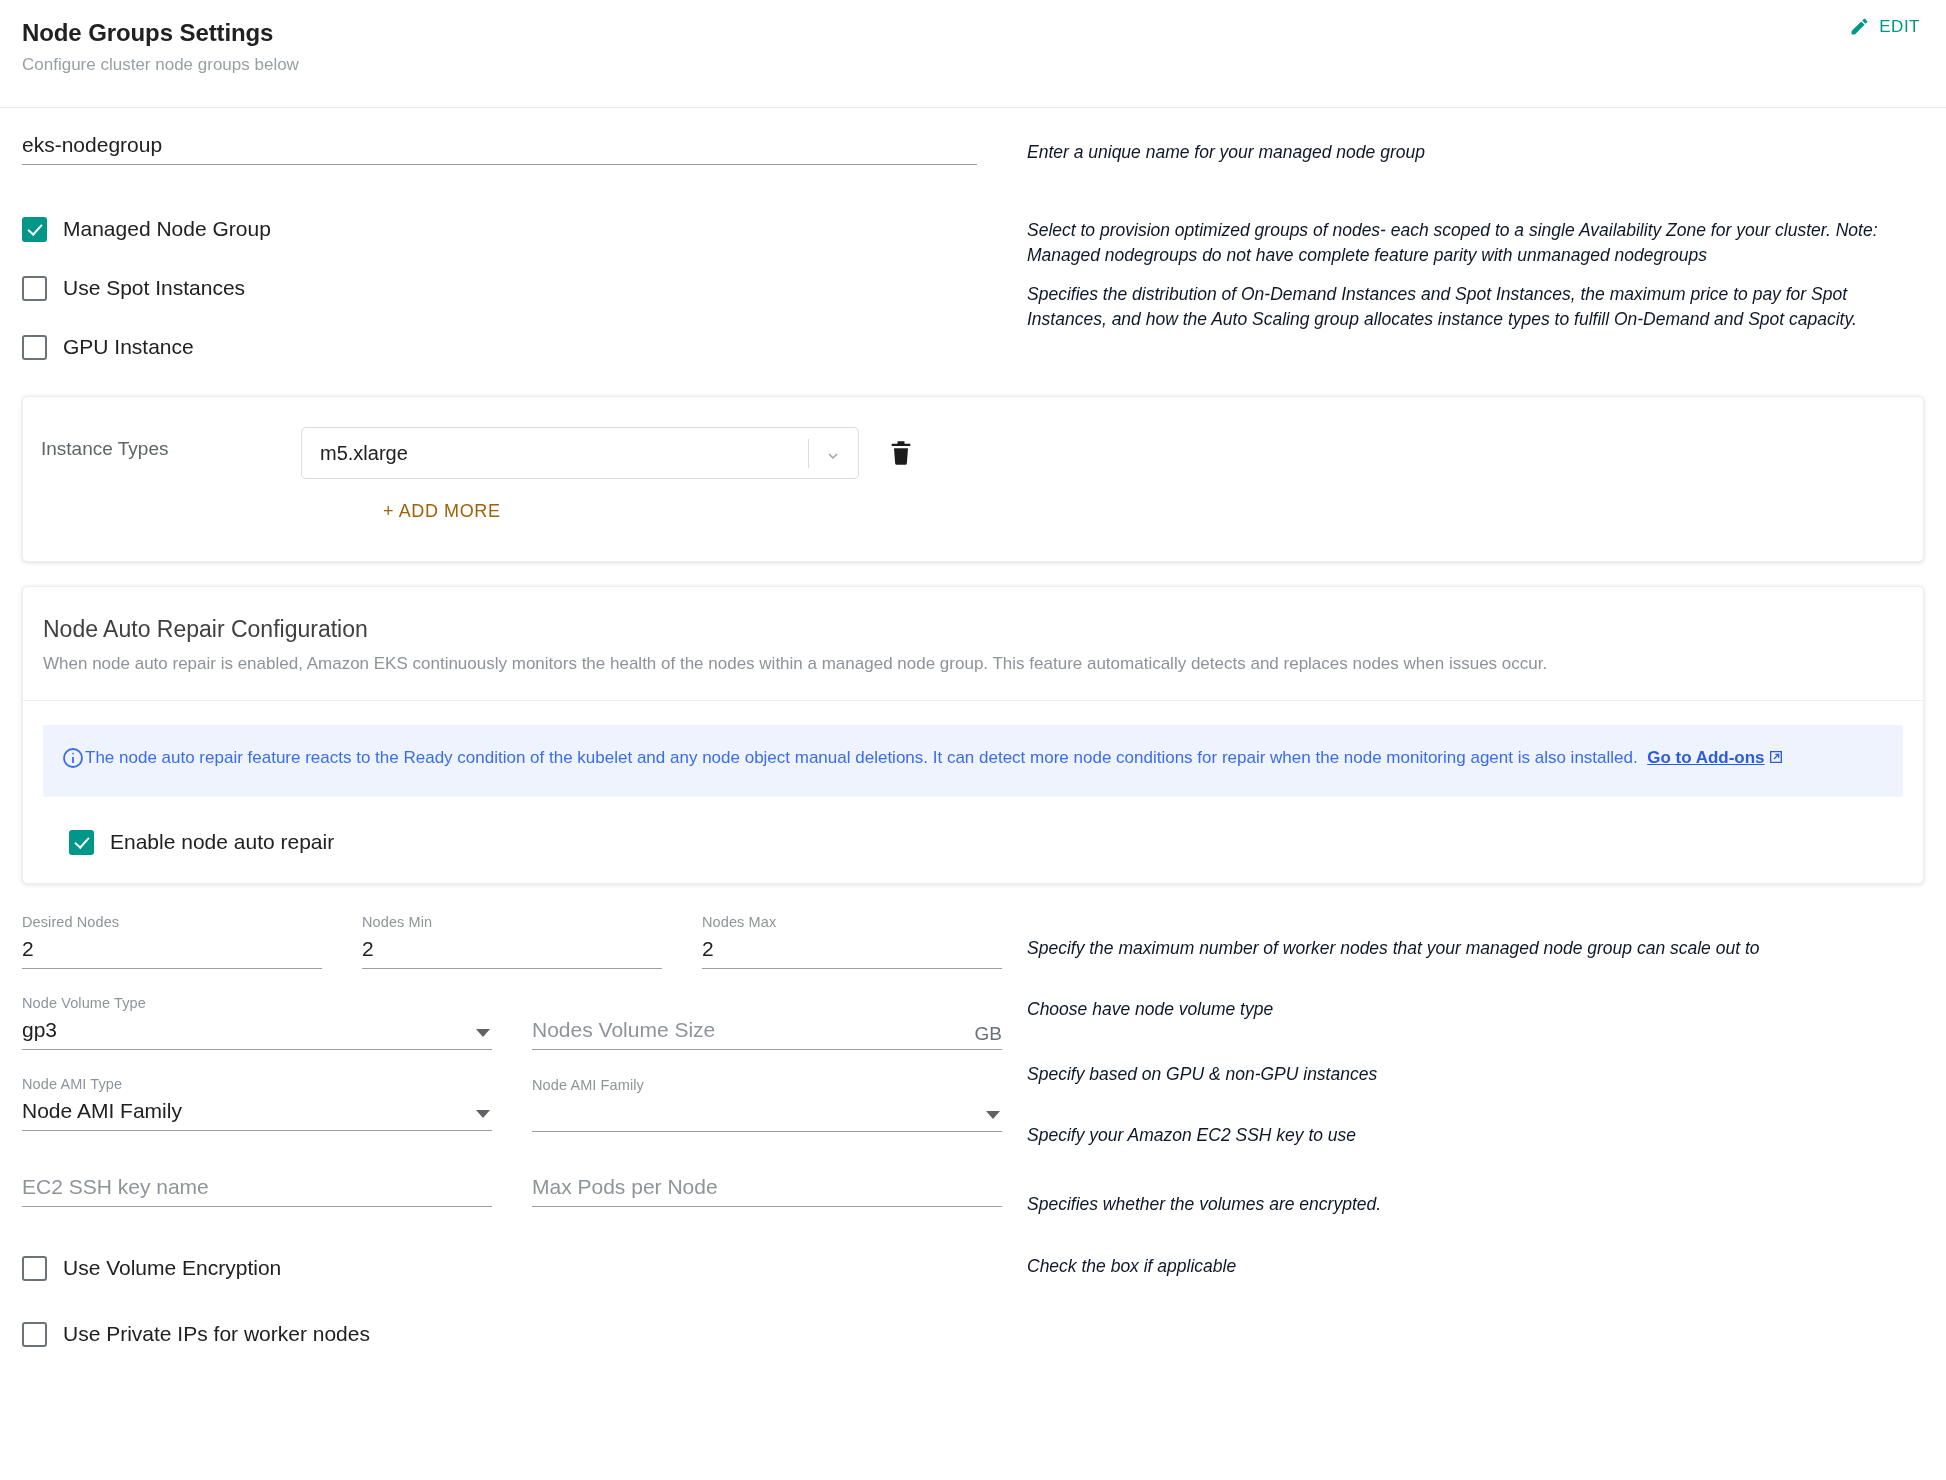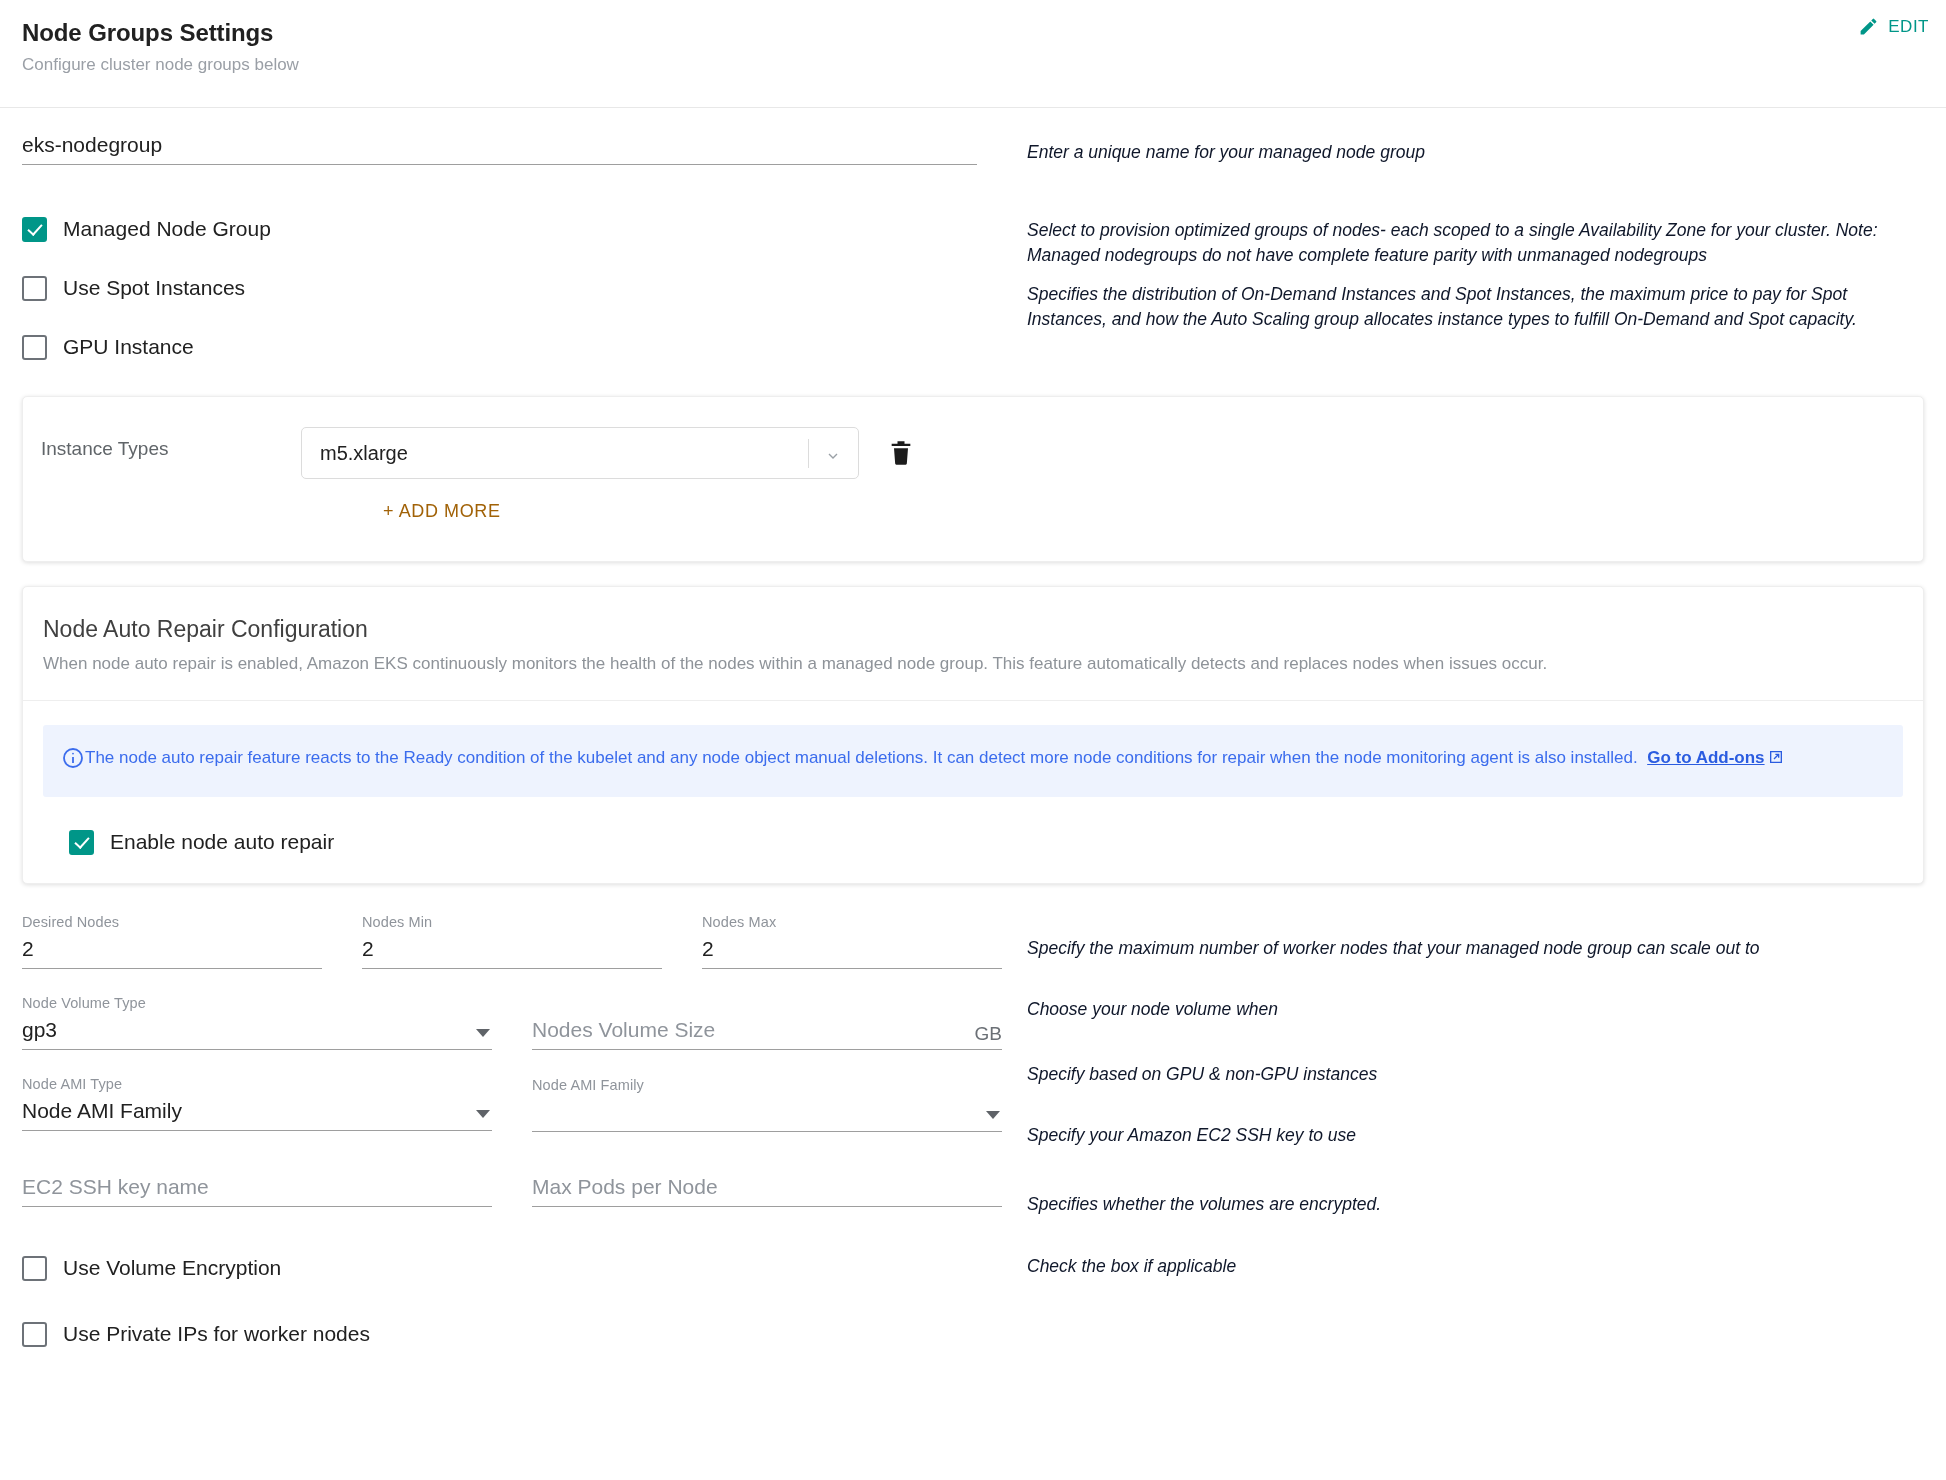--- a/index.html
+++ b/index.html
@@ -31,21 +31,21 @@
     letter-spacing: -0.1px;
     line-height: 34px;
   }
   .header-sub {
     font-size: 17px;
     color: #9a9fa6;
     line-height: 30px;
   }
   .edit-btn {
     position: absolute;
-    right: 17px;
+    right: 26px;
     top: 16px;
     display: flex;
     align-items: center;
     gap: 9px;
     color: #009688;
     font-size: 17px;
     letter-spacing: 0.5px;
     cursor: pointer;
     background: none;
     border: none;
@@ -438,21 +438,21 @@
       </div>
 
       <div class="cbrow" style="margin-top:36px;">
         <span class="cbox"></span>
         <span class="cb-label">Use Private IPs for worker nodes</span>
       </div>
     </div>
 
     <div class="col-right">
       <div class="hint" style="margin-top:26px;">Specify the maximum number of worker nodes that your managed node group can scale out to</div>
-      <div class="hint" style="margin-top:36px;">Choose your node volume when</div>
+      <div class="hint" style="margin-top:36px;">Choose have node volume type</div>
       <div class="hint" style="margin-top:40px;">Specify based on GPU &amp; non-GPU instances</div>
       <div class="hint" style="margin-top:36px;">Specify your Amazon EC2 SSH key to use</div>
       <div class="hint" style="margin-top:44px;">Specifies whether the volumes are encrypted.</div>
       <div class="hint" style="margin-top:37px;">Check the box if applicable</div>
     </div>
   </div>
 
 </div>
 
 </body></html>

